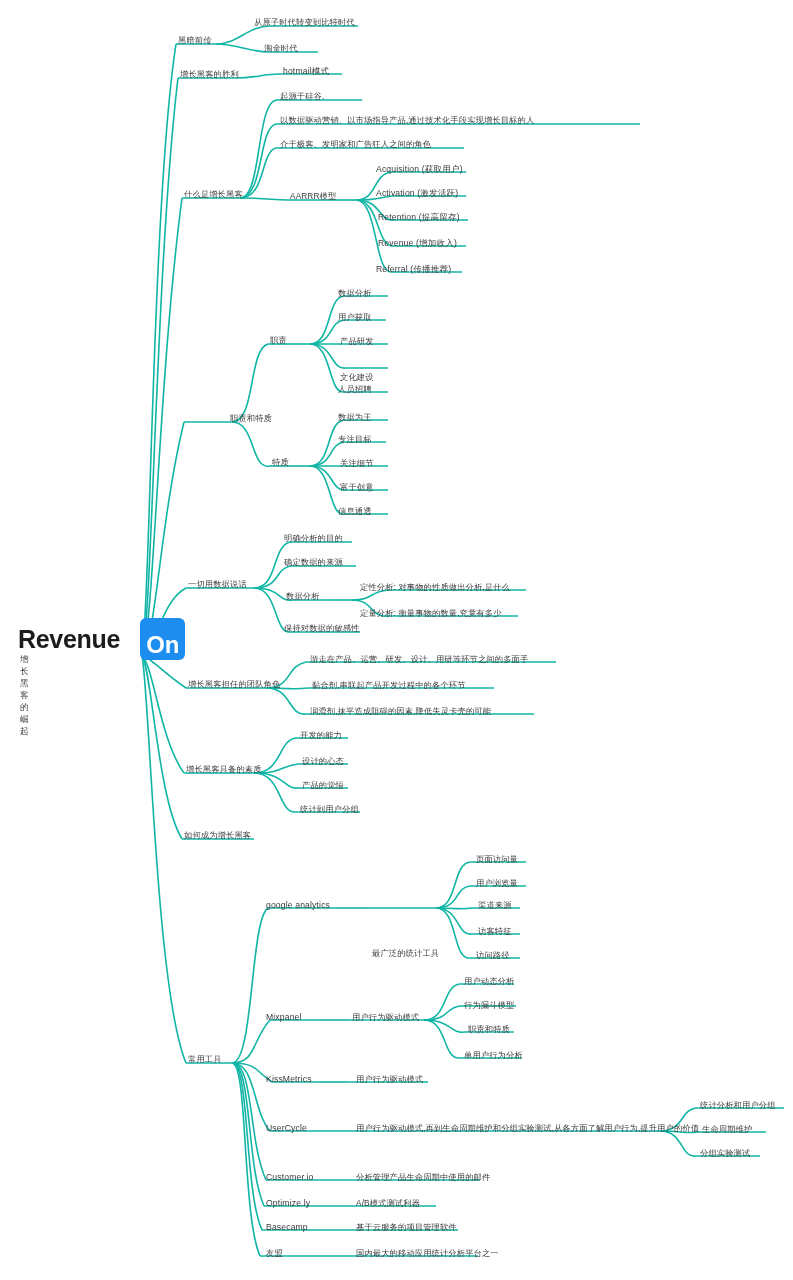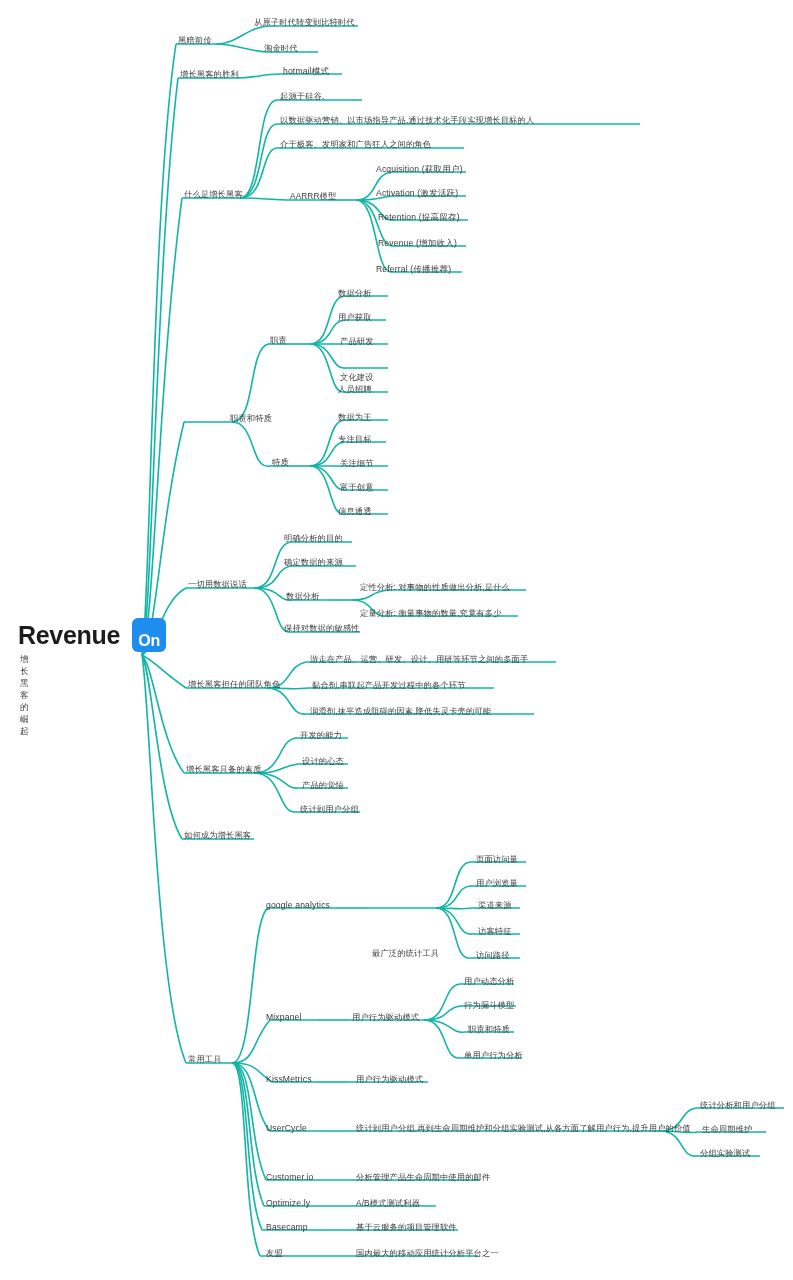--- a/index.html
+++ b/index.html
@@ -7,21 +7,21 @@
        font-family:"Liberation Sans","DejaVu Sans",sans-serif;}
   #canvas{position:absolute;left:0;top:0;width:793px;height:1280px;}
   svg.links{position:absolute;left:0;top:0;width:793px;height:1280px;overflow:visible;}
   svg.links path{fill:none;stroke:#10b5a5;stroke-width:1.6;}
   .node{position:absolute;white-space:nowrap;color:#3b3b3b;
         font-size:8.3px;line-height:1;letter-spacing:0.1px;}
   .node.en{font-size:8.6px;letter-spacing:0.15px;}
   .root{position:absolute;}
   .logo{position:absolute;left:18px;top:618px;display:flex;align-items:center;}
   .logo-word{font-size:25px;font-weight:bold;color:#1c1c1c;letter-spacing:-0.3px;}
-  .logo-badge{margin-left:12px;background:#1d8df0;color:#ffffff;font-size:16px;
+  .logo-badge{margin-left:20px;background:#1d8df0;color:#ffffff;font-size:24px;
               font-weight:bold;border-radius:6px;padding:15px 6px 3px 6px;line-height:1;}
   .root-sub{position:absolute;left:20px;top:654px;font-size:8.6px;color:#3b3b3b;}
 </style>
 </head>
 <body>
 
 <div id="canvas">
 
   <svg class="links" viewBox="0 0 793 1280">
 
@@ -295,21 +295,21 @@
   <div class="node" style="left:352px;top:1013px;">用户行为驱动模式</div>
   <div class="node" style="left:464px;top:977px;">用户动态分析</div>
   <div class="node" style="left:464px;top:1001px;">行为漏斗模型</div>
   <div class="node" style="left:468px;top:1025px;">职责和特质</div>
   <div class="node" style="left:464px;top:1051px;">单用户行为分析</div>
 
   <div class="node en" style="left:266px;top:1075px;">KissMetrics</div>
   <div class="node" style="left:356px;top:1075px;">用户行为驱动模式</div>
 
   <div class="node en" style="left:266px;top:1124px;">UserCycle</div>
-  <div class="node" style="left:356px;top:1124px;">统计到用户分组,再到生命周期维护和分组实验测试,从各方面了解用户行为,提升用户的价值</div>
+  <div class="node" style="left:356px;top:1124px;">用户行为驱动模式,再到生命周期维护和分组实验测试,从各方面了解用户行为,提升用户的价值</div>
   <div class="node" style="left:700px;top:1101px;">统计分析和用户分组</div>
   <div class="node" style="left:702px;top:1125px;">生命周期维护</div>
   <div class="node" style="left:700px;top:1149px;">分组实验测试</div>
 
   <div class="node en" style="left:266px;top:1173px;">Customer.io</div>
   <div class="node" style="left:356px;top:1173px;">分析管理产品生命周期中使用的邮件</div>
 
   <div class="node en" style="left:266px;top:1199px;">Optimize.ly</div>
   <div class="node" style="left:356px;top:1199px;">A/B模式测试利器</div>
 

